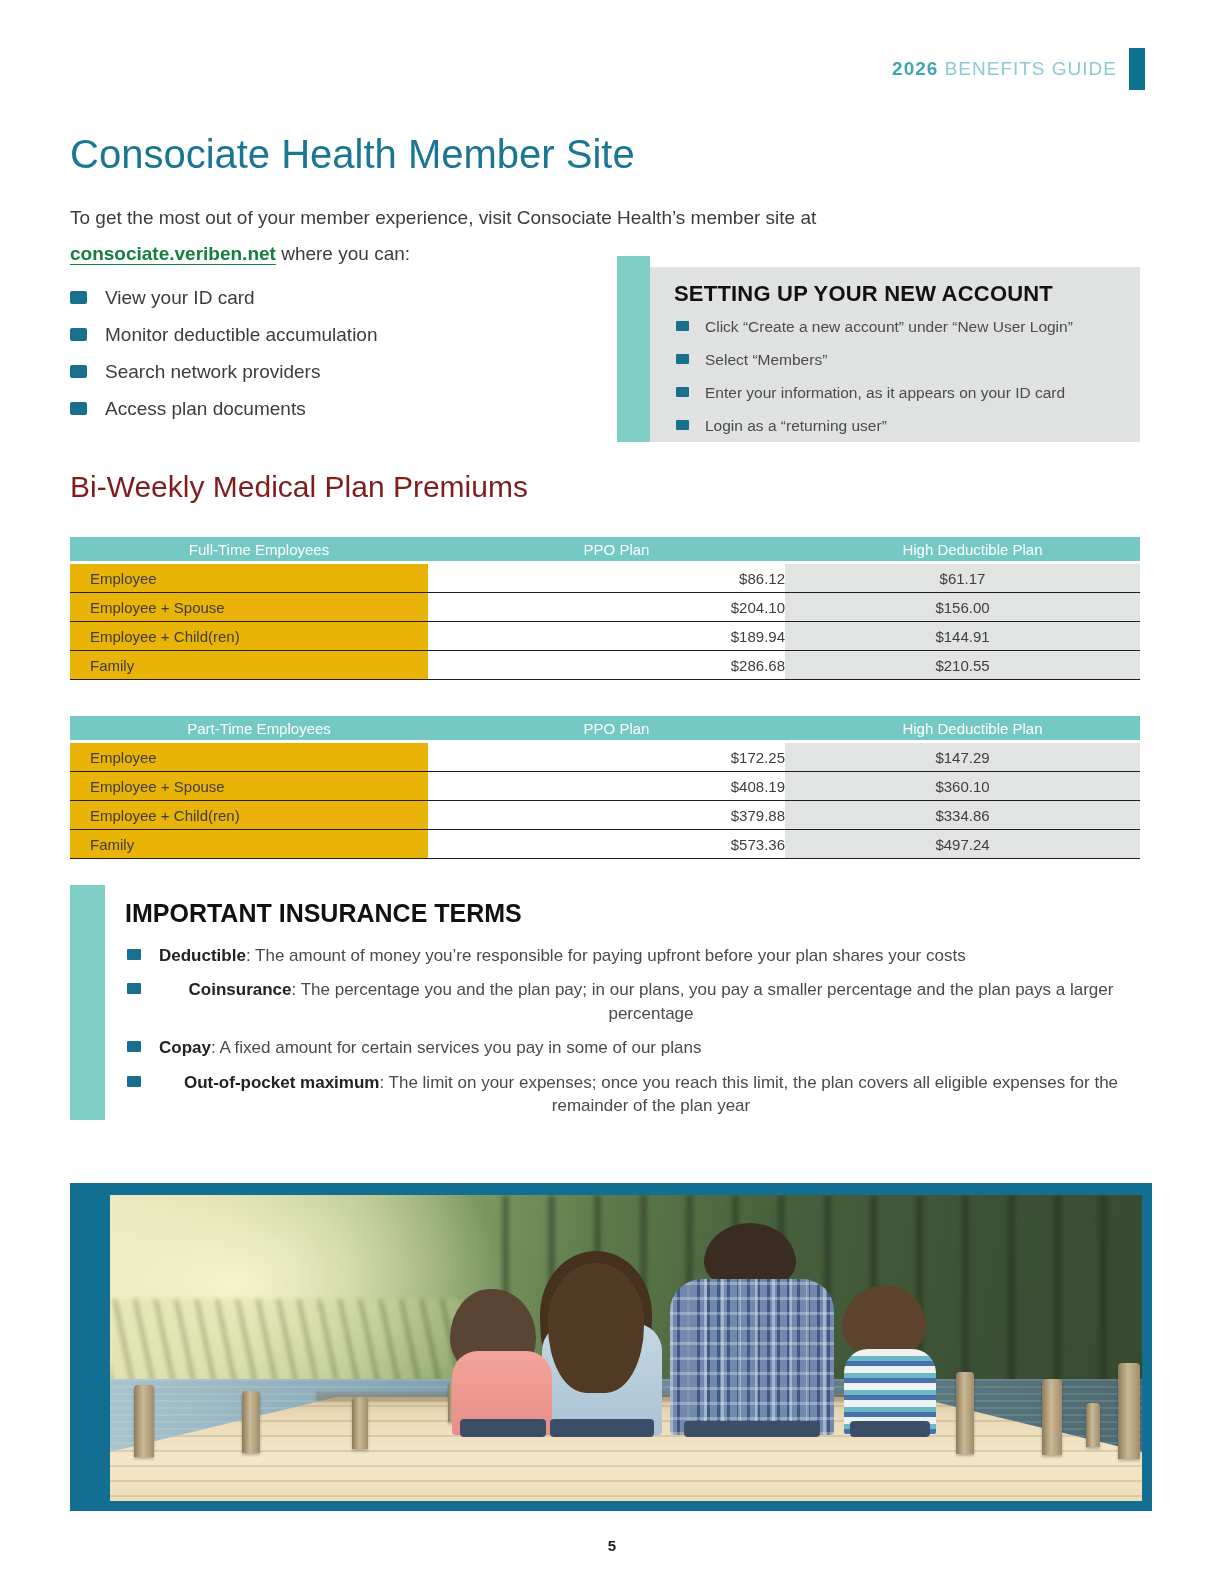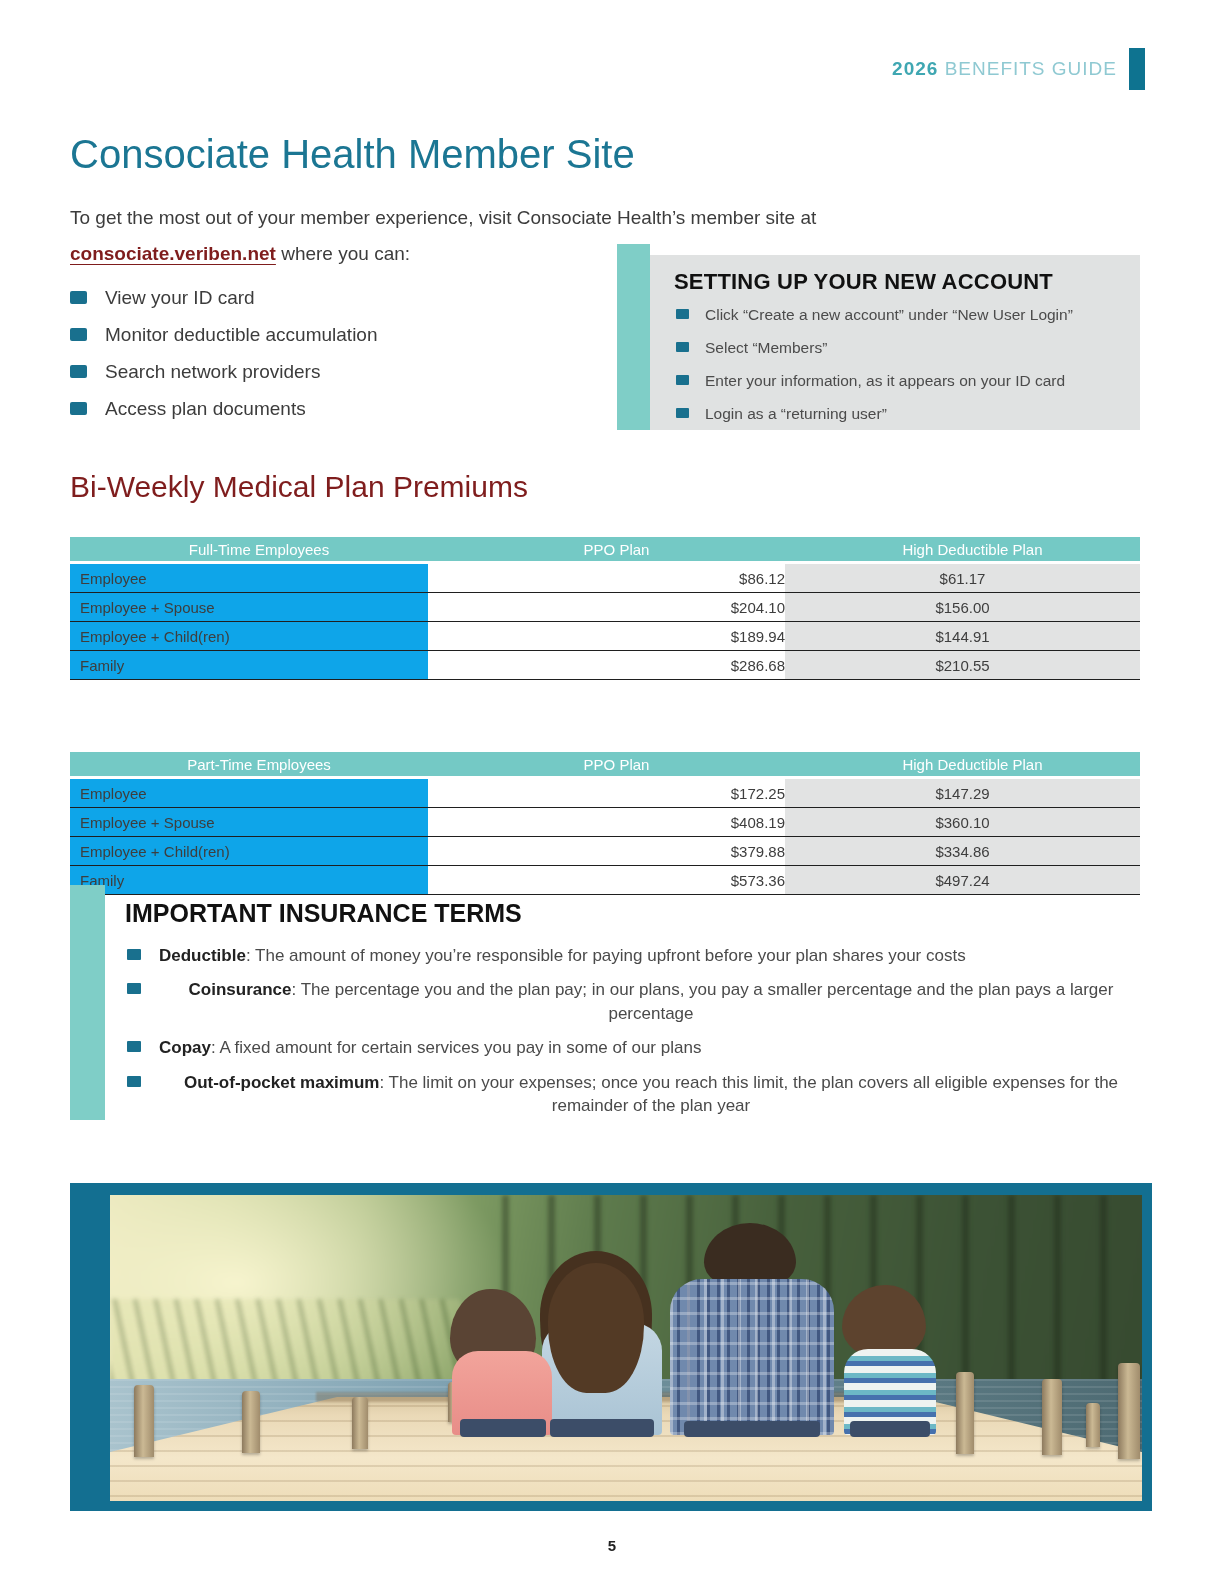--- a/index.html
+++ b/index.html
@@ -10,47 +10,47 @@
   
   .masthead { position:absolute; top:48px; right:79px; display:flex; align-items:center; gap:12px; }
   .masthead .mh-text { font-size:19px; letter-spacing:1px; }
   .mh-year { color:#3fa7b2; font-weight:bold; }
   .mh-guide { color:#8fc9d2; font-weight:normal; }
   .mh-bar { width:16px; height:42px; background:#0e7390; }
 
   
   .doc-title { position:absolute; left:70px; top:132px; font-size:40px; font-weight:400; color:#1b7693; }
   .intro { position:absolute; left:70px; top:200px; width:940px; font-size:19px; line-height:1.9; color:#3c3c3c; }
-  .intro a { color:#7f1d1d; font-weight:bold; text-decoration:underline; text-underline-offset:4px; cursor:pointer; }
+  .intro a { color:#15803d; font-weight:bold; text-decoration:underline; text-underline-offset:4px; cursor:pointer; }
 
   
   .features { position:absolute; left:70px; top:279px; list-style:none; }
   .features li { display:flex; align-items:center; height:37px; }
   .sq { display:inline-block; width:17px; height:13px; background:#19708e; border-radius:2px; margin-right:18px; flex:0 0 auto; }
   .features .f-label { font-size:19px; color:#3c3c3c; }
 
   
-  .setup-wrap { position:absolute; left:617px; top:244px; width:462px; height:186px; }
+  .setup-wrap { position:absolute; left:617px; top:256px; width:462px; height:186px; }
   .setup-bar { position:absolute; left:0; top:0; width:33px; height:186px; background:#7fcec7; }
   .setup-box { position:absolute; left:33px; top:11px; width:490px; height:175px; background:#e0e2e2; padding:14px 10px 10px 24px; }
   .setup-title { font-size:22px; font-weight:bold; color:#111; letter-spacing:.2px; margin-bottom:10px; }
   .setup-steps { list-style:none; }
   .setup-steps li { display:flex; align-items:flex-start; margin-bottom:12px; }
   .sq-sm { display:inline-block; width:13px; height:10px; background:#19708e; border-radius:1px; margin:4px 16px 0 2px; flex:0 0 auto; }
   .setup-steps .s-label { font-size:15.5px; color:#4b4b4b; line-height:1.35; }
 
   
   .section-heading { position:absolute; left:70px; top:470px; font-size:30px; font-weight:400; color:#7f1d1d; }
 
   
   table.premium { position:absolute; left:70px; width:1070px; border-collapse:separate; border-spacing:0; }
-  .t1 { top:537px; } .t2 { top:752px; }
+  .t1 { top:537px; } .t2 { top:716px; }
   table.premium th { background:#74c9c5; color:#ffffff; font-weight:400; font-size:15px; height:27px; border-bottom:3px solid #ffffff;padding-left:20px; }
   table.premium td { font-size:15px; color:#3e3e3e; height:29px; border-bottom:1px solid #1f1f1f; }
-  table.premium td.c1 { background:#0ea5e9; text-align:left; padding-left:10px; }
+  table.premium td.c1 { background:#eab308; text-align:left; padding-left:20px; }
   table.premium td.c2 { background:#ffffff; text-align:right; }
   table.premium td.c3 { background:#e2e3e3; text-align:center; }
 
   
   .terms-wrap { position:absolute; left:70px; top:885px; width:1075px; height:235px; }
   .terms-bar { position:absolute; left:0; top:0; width:35px; height:235px; background:#7fcec7; }
   .terms-content { position:absolute; left:55px; top:14px; width:1018px; }
   .terms-title { font-size:25px; font-weight:bold; color:#111; margin-bottom:16px; }
   .terms-list { list-style:none; }
   .terms-list li { display:flex; align-items:flex-start; margin-bottom:11px;text-align:center; }

